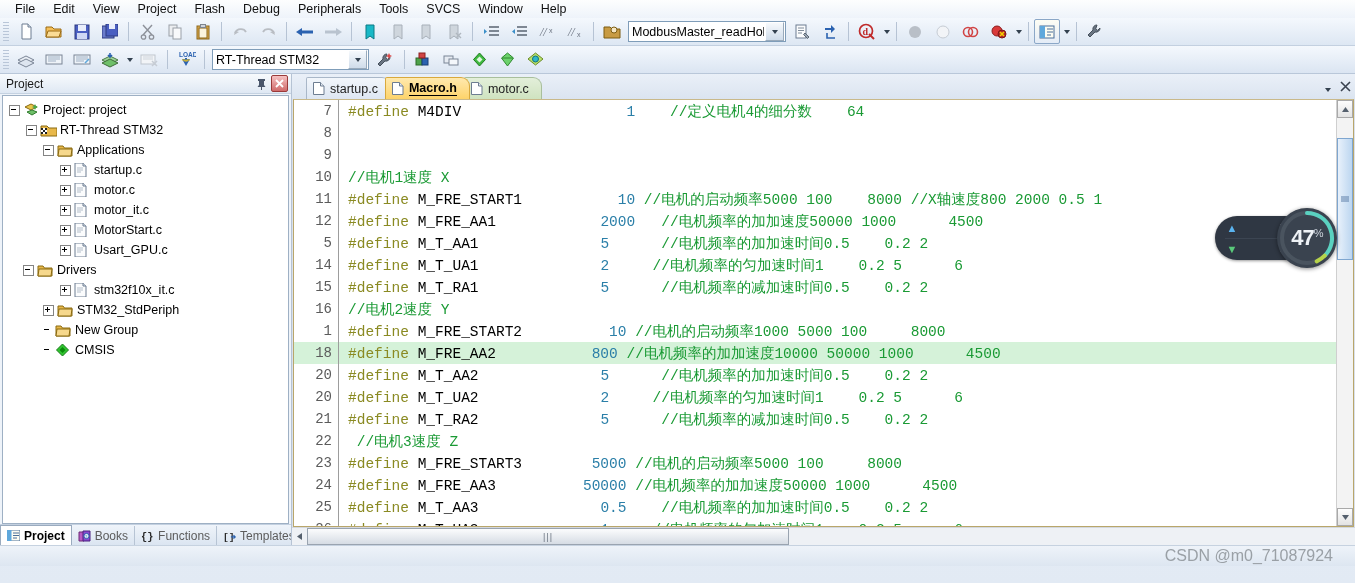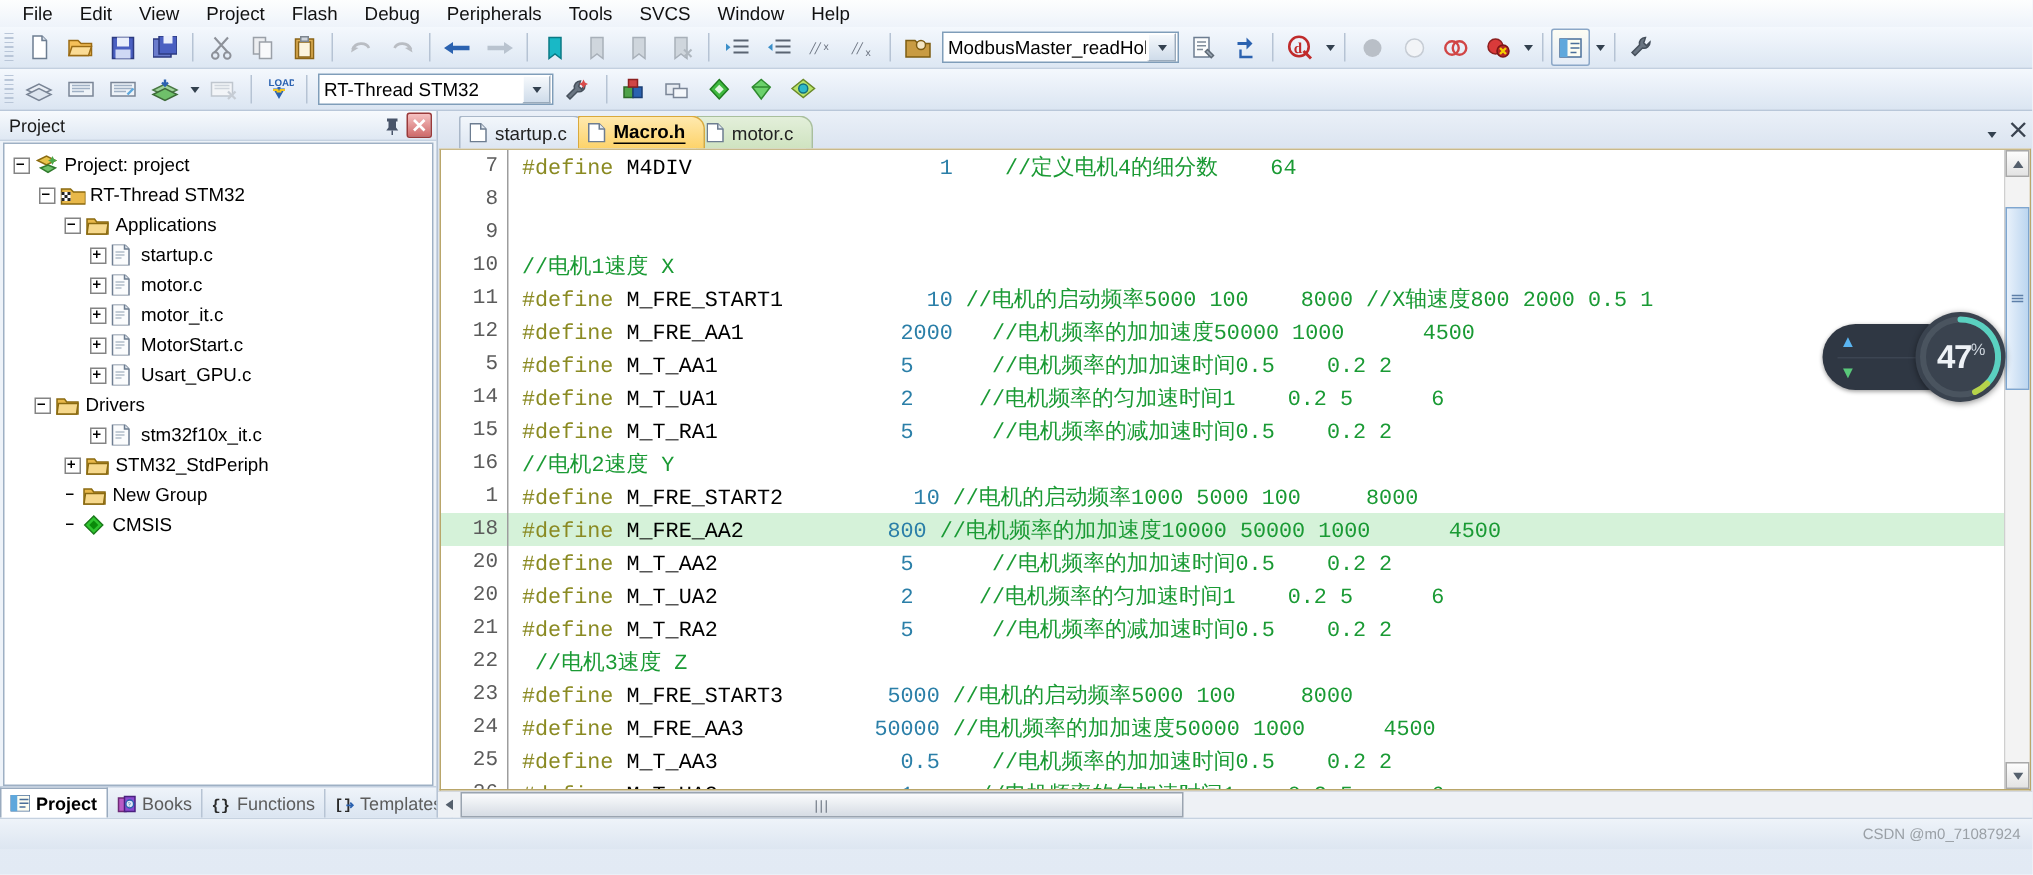--- a/index.html
+++ b/index.html
@@ -114,21 +114,21 @@
           border:1px solid #7ea6d0;display:flex;align-items:center;justify-content:center;}
   .vtrack{flex:1;background:#f3f3f3;}
   .hsb{height:17px;display:flex;align-items:center;background:#eef1f5;
        border-top:1px solid #d4d8de;}
   .hthumb{height:15px;background:linear-gradient(#fbfcfd,#d6dce4);border:1px solid #9aa4b0;
           display:flex;align-items:center;justify-content:center;}
   .hgrip{color:#6b7480;font-size:9px;letter-spacing:1px;}
 
   .statusbar{height:20px;display:flex;align-items:center;
              background:linear-gradient(#eef3f9,#dde6f1);border-top:1px solid #c6d2e0;}
-  .watermark{margin-left:auto;color:#9aa0a6;font-size:10px;padding-right:8px;
+  .watermark{margin-left:auto;color:#9aa0a6;font-size:16px;padding-right:22px;
              font-family:"Liberation Sans", sans-serif;}
 
   
   .netw{position:absolute;right:18px;top:208px;width:122px;height:60px;z-index:40;
         display:flex;align-items:center;}
   .netw .pill{position:absolute;left:0;top:8px;width:92px;height:44px;border-radius:22px;
               background:#2f3743;box-shadow:0 1px 3px rgba(0,0,0,.4);}
   .netw .row{position:absolute;left:10px;width:78px;height:20px;display:flex;align-items:center;
              color:#cfd6de;font-size:11px;font-family:"Liberation Sans", sans-serif;}
   .netw .r1{top:10px;}

